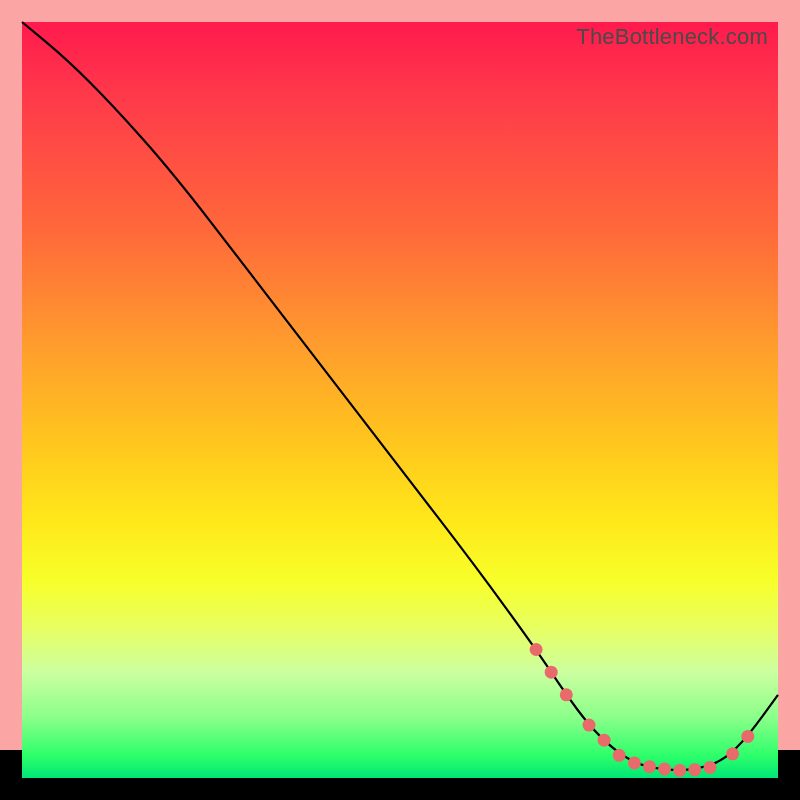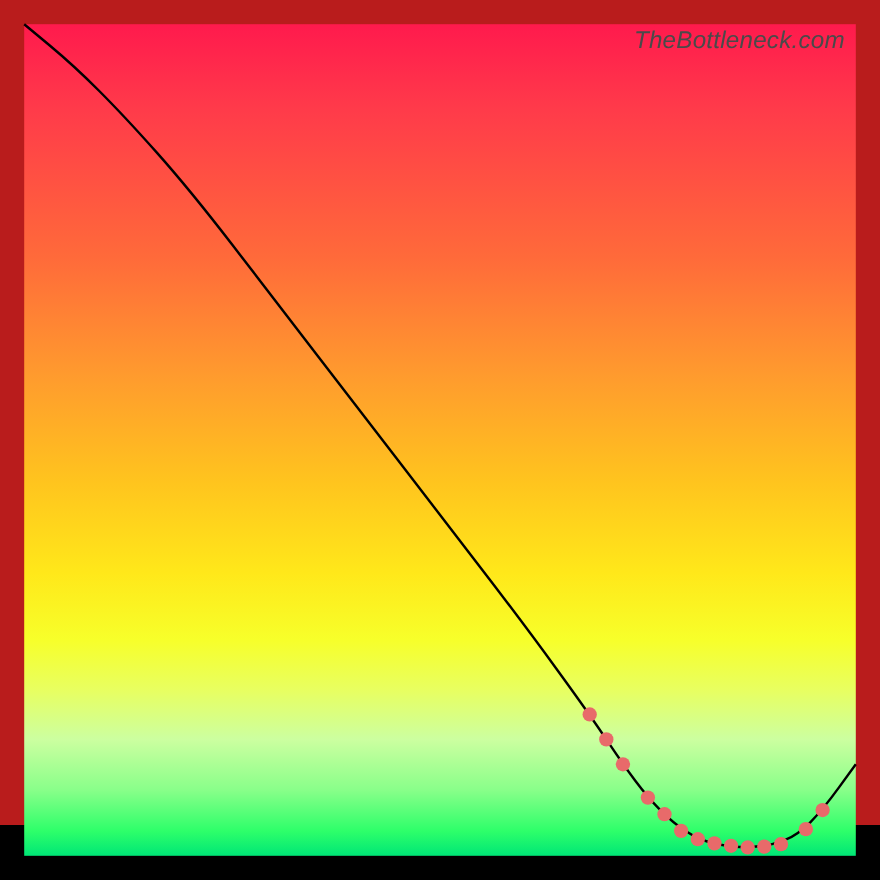--- a/index.html
+++ b/index.html
@@ -8,22 +8,21 @@
     width: 800px;
     height: 800px;
     background: #000;
     overflow: hidden;
     font-family: Arial, Helvetica, sans-serif;
   }
   .frame {
     position: relative;
     width: 800px;
     height: 750px;
-    background: #b91c1c;
-    font-style: italic;
+    background: #fca5a5;
   }
   .plot-area {
     position: absolute;
     left: 22px;
     top: 22px;
     width: 756px;
     height: 756px;
     
     background: linear-gradient(
       to bottom,

